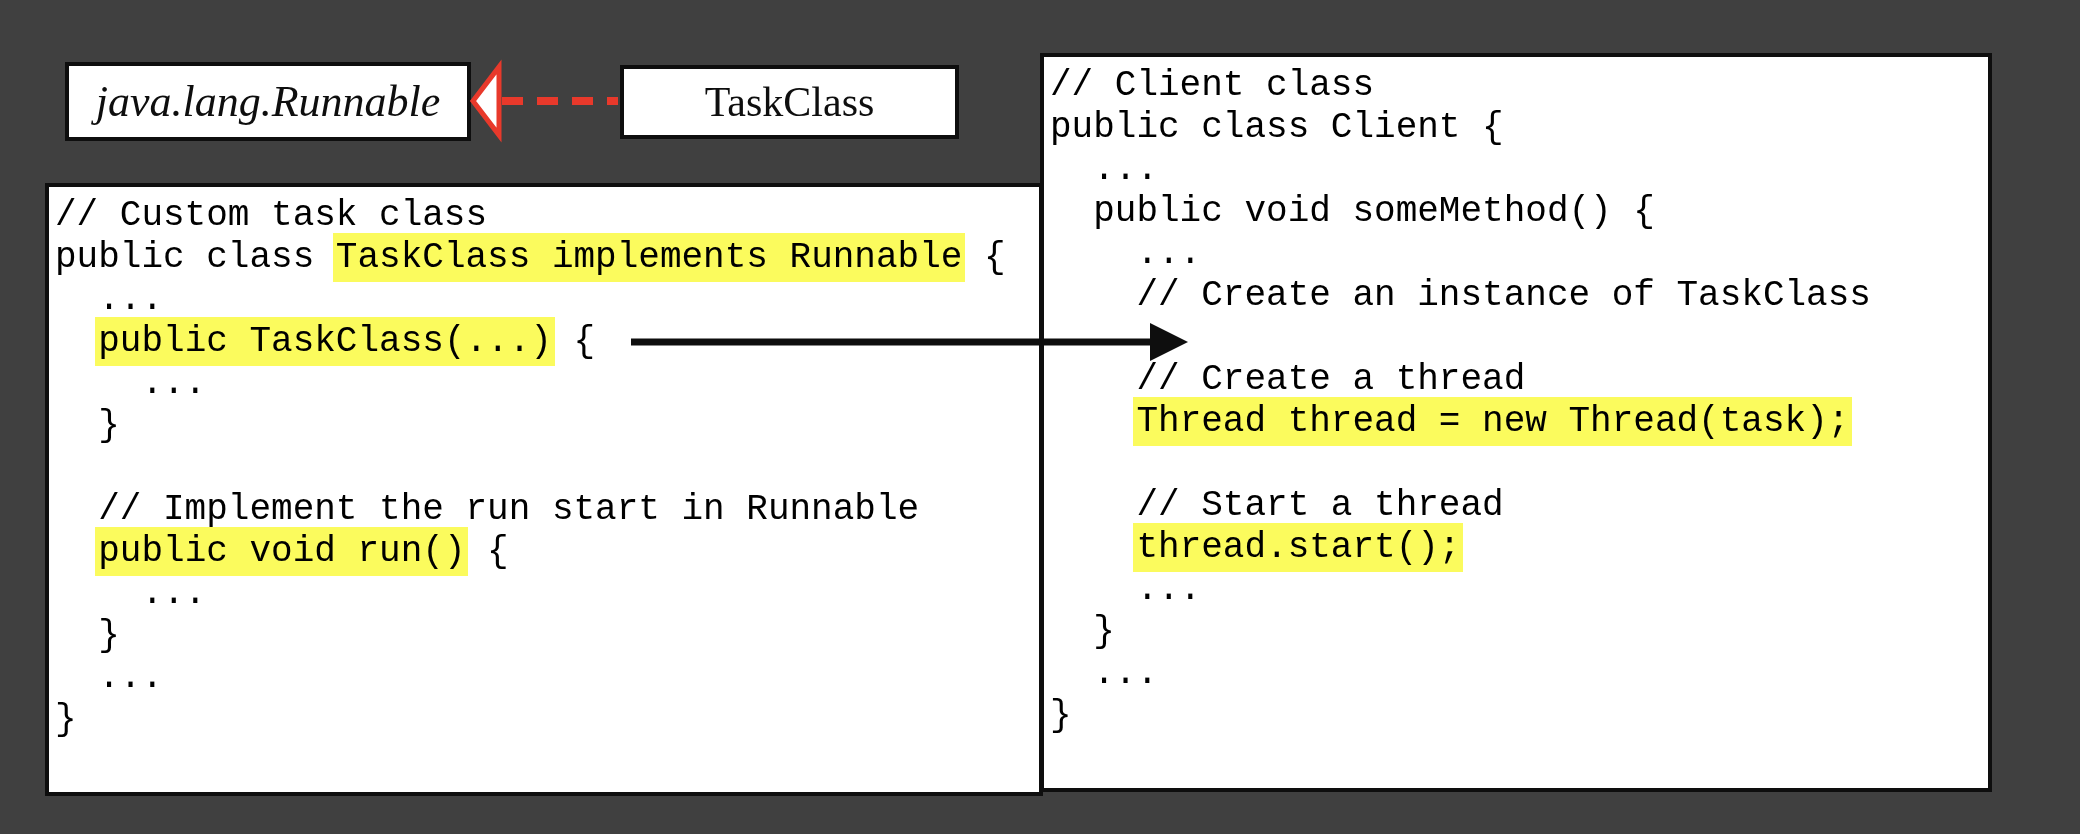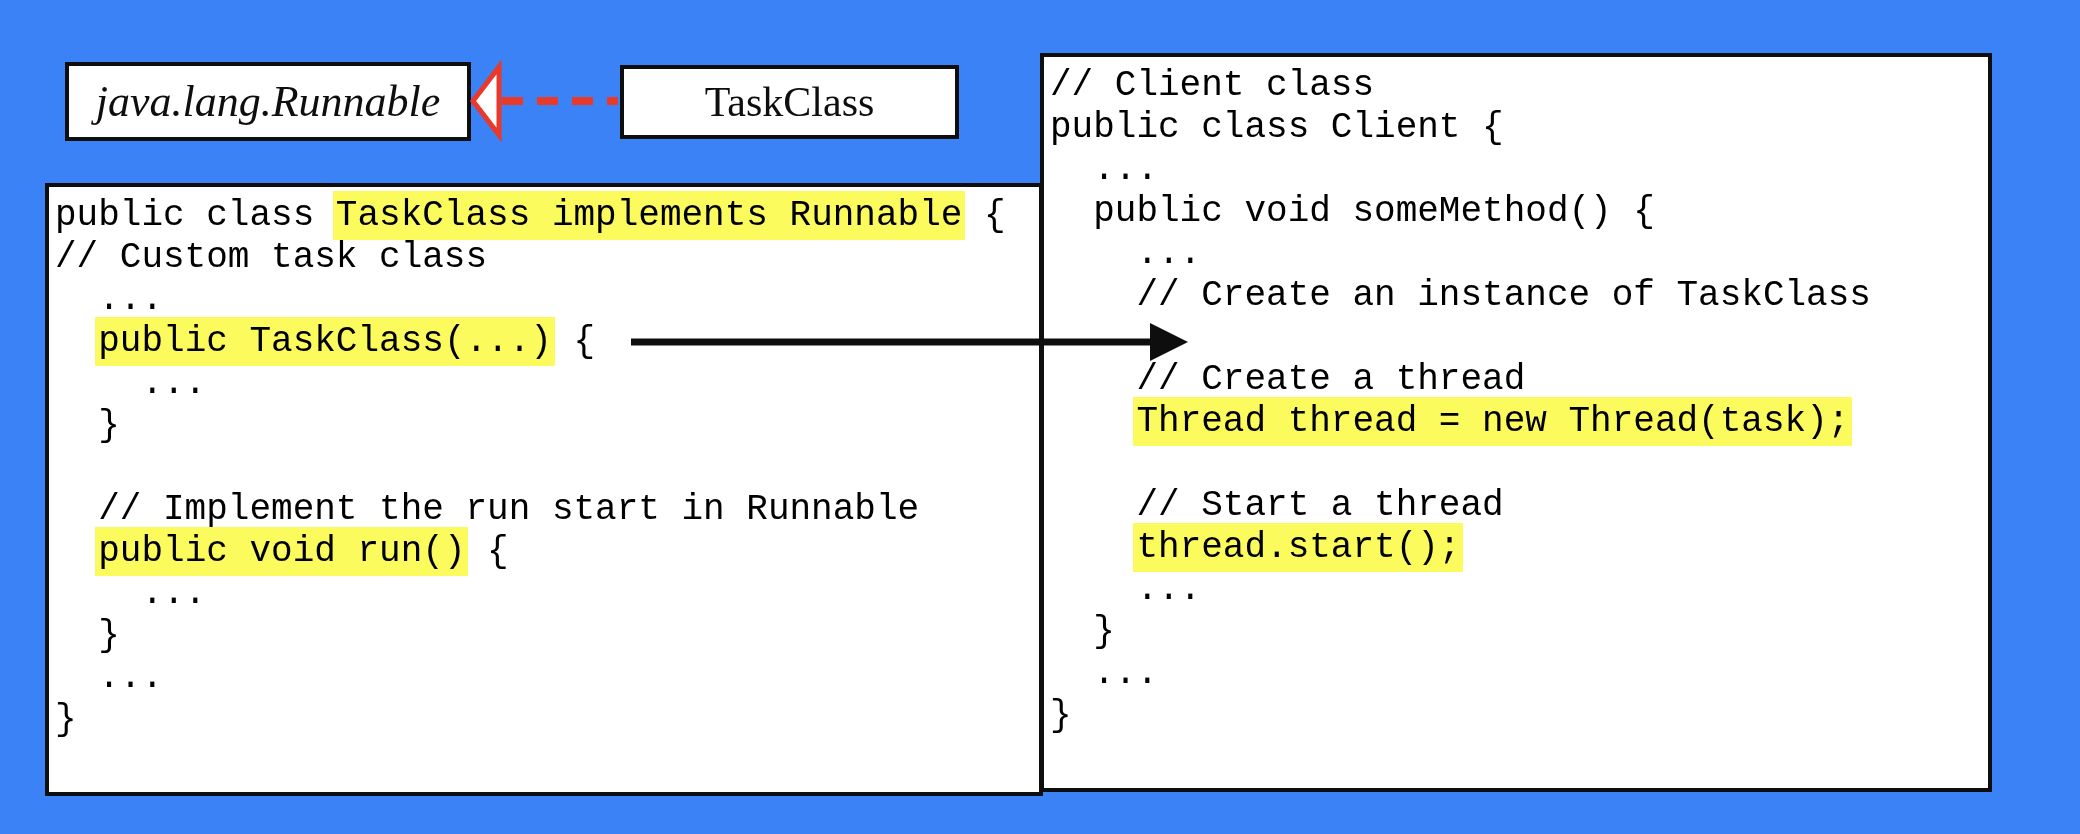--- a/index.html
+++ b/index.html
@@ -1,20 +1,20 @@
 <!DOCTYPE html>
 <html style="--hl: #fbfb5d;"><head>
 <meta charset="utf-8">
 <style>
   html, body { margin: 0; padding: 0; background: #ffffff; }
   #canvas {
     position: relative;
     width: 2080px;
     height: 834px;
-    background: #3b82f6;
+    background: #404040;
     font-family: "Liberation Sans", sans-serif;
     overflow: hidden;
   }
   .uml-box {
     position: absolute;
     border: 4px solid #0e0e0e;
     background: #ffffff;
     display: flex;
     align-items: center;
     justify-content: center;
@@ -73,22 +73,22 @@
   <div class="uml-box" id="runnable-box">
     <span class="uml-label">java.lang.Runnable</span>
   </div>
 
   <div class="uml-box" id="taskclass-box">
     <span class="uml-label">TaskClass</span>
   </div>
 
   <div class="code-box" id="left-code-box">
     <div>
+        <div class="code-line"><span>// Custom task class</span></div>
         <div class="code-line"><span>public class </span><span class="hl">TaskClass implements Runnable</span><span> {</span></div>
-        <div class="code-line"><span>// Custom task class</span></div>
         <div class="code-line"><span>  ...</span></div>
         <div class="code-line"><span>  </span><span class="hl">public TaskClass(...)</span><span> {</span></div>
         <div class="code-line"><span>    ...</span></div>
         <div class="code-line"><span>  }</span></div>
         <div class="code-line"><span></span></div>
         <div class="code-line"><span>  // Implement the run start in Runnable</span></div>
         <div class="code-line"><span>  </span><span class="hl">public void run()</span><span> {</span></div>
         <div class="code-line"><span>    ...</span></div>
         <div class="code-line"><span>  }</span></div>
         <div class="code-line"><span>  ...</span></div>

